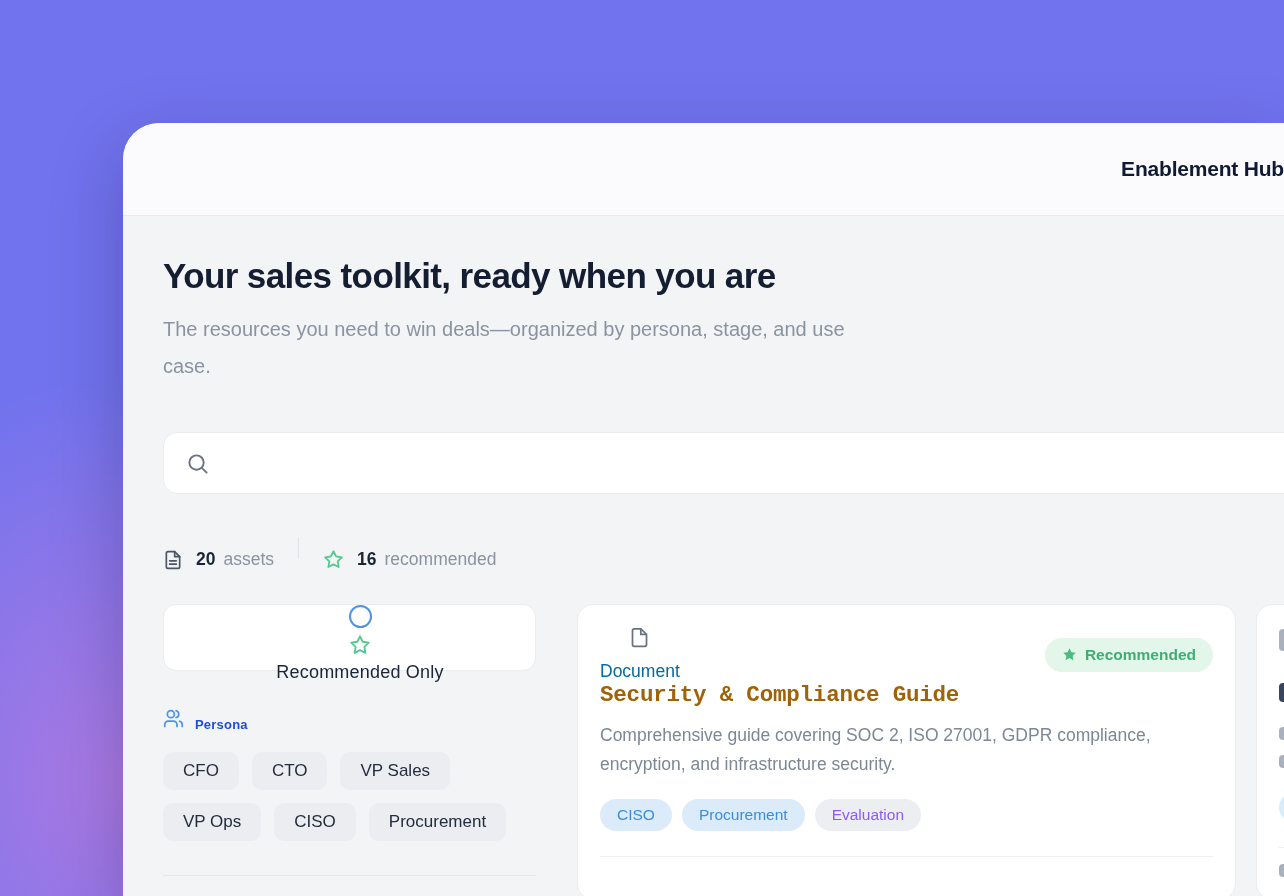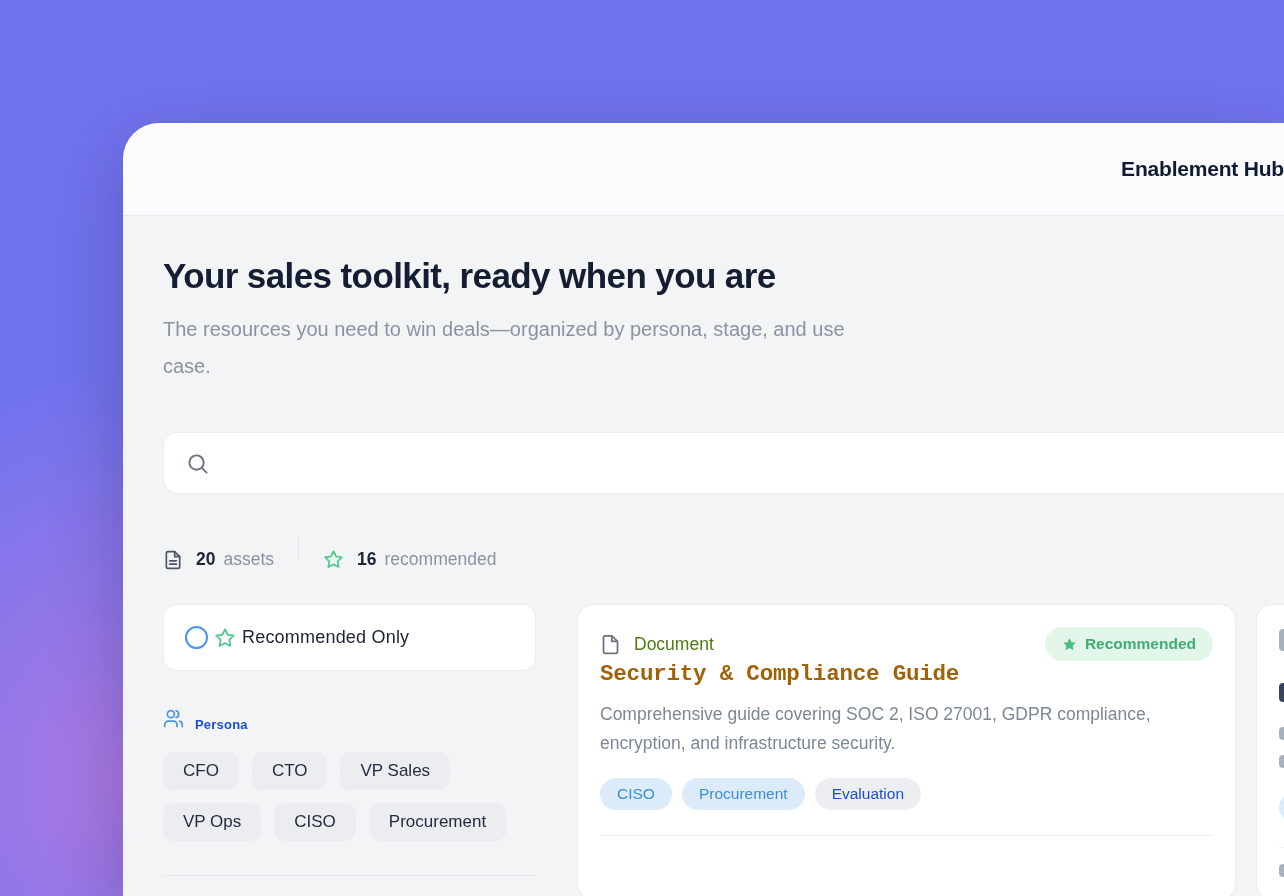--- a/index.html
+++ b/index.html
@@ -47,21 +47,21 @@
   .stat { display:flex; align-items:center; gap:8px;margin-top:24px; }
   .stat svg { margin-right:5px; }
   .stat b { color:#1c2436; font-weight:700; }
   .stat-divider { width:1px; height:22px; background:#dfe2e7; margin:0 24px; }
 
   .main-row { margin-top:34px; display:flex; gap:41px; align-items:flex-start; }
 
   .sidebar { width:373px; flex-shrink:0; }
   .rec-card {
     height:67px; background:#fff; border:1px solid #eaecef; border-radius:13px;
-    display:flex; align-items:center; padding-left:21px; gap:6px; cursor:pointer;
+    display:flex; align-items:center; padding-left:21px; gap:6px; cursor:pointer;flex-direction:column;
   }
   .radio-circle { width:23px; height:23px; border:2.5px solid #4d94e8; border-radius:50%; flex-shrink:0; }
   .rec-label { font-size:18px; color:#1b2437; font-weight:500; letter-spacing:0.2px; }
 
   .section-header { margin-top:34px; display:flex; align-items:center; gap:11px; }
   .section-label { font-size:13px; font-weight:700; color:#1d4ed8; letter-spacing:0.2px;margin-top:12px; }
 
   .chips { margin-top:20px; display:flex; flex-wrap:wrap; gap:13px; }
   .chip {
     background:#ecedf0; border-radius:10px; padding:9px 20px;
@@ -70,31 +70,31 @@
   .sidebar-divider { margin-top:34px; border-top:1px solid #e5e7ea; }
   .stage-header { margin-top:31px; }
 
   .cards { display:flex; gap:20px; }
   .asset-card {
     width:659px; min-height:296px; flex-shrink:0;
     background:#fff; border:1px solid #eaecef; border-radius:16px;
     padding:22px; cursor:pointer;
   }
   .card-top { display:flex; justify-content:space-between; align-items:center; }
-  .card-type { display:flex; align-items:center; gap:13px; color:#4d7c0f; font-size:17.5px; }
+  .card-type { display:flex; align-items:center; gap:13px; color:#0369a1; font-size:17.5px;flex-direction:column; }
   .badge {
     background:#e2f6ea; color:#3fae74; border-radius:999px; padding:8px 17px;
     display:flex; align-items:center; gap:8px; font-size:15.5px; font-weight:700;
   }
   .card-title { font-size:22.5px; font-weight:700; color:#a16207; letter-spacing:-0.2px;font-family:Liberation Mono, monospace; }
   .card-desc { margin-top:13px; font-size:17.5px; color:#7d8795; line-height:29px; max-width:560px; }
   .card-tags { margin-top:20px; display:flex; gap:10px; }
   .tag { border-radius:999px; padding:7px 17px; font-size:15.5px; font-weight:500; white-space:nowrap; }
   .tag.blue { background:#dcebfa; color:#3b8ddb; }
-  .tag.gray { background:#edeef1; color:#1d4ed8; }
+  .tag.gray { background:#edeef1; color:#8b5cf6; }
   .card-divider { margin-top:25px; border-top:1px solid #eceef1; }
   .card-updated { margin-top:16px; font-size:15.5px; color:#8a93a1; }
 
   
   .frag { background:#b9bfc9; border-radius:4px; }
   .frag.dark { background:#39455c; }
   .frag.light { background:#aab1bc; }
   .frag.pill { background:#dcebfa; border-radius:999px; }
 </style>
 </head>

